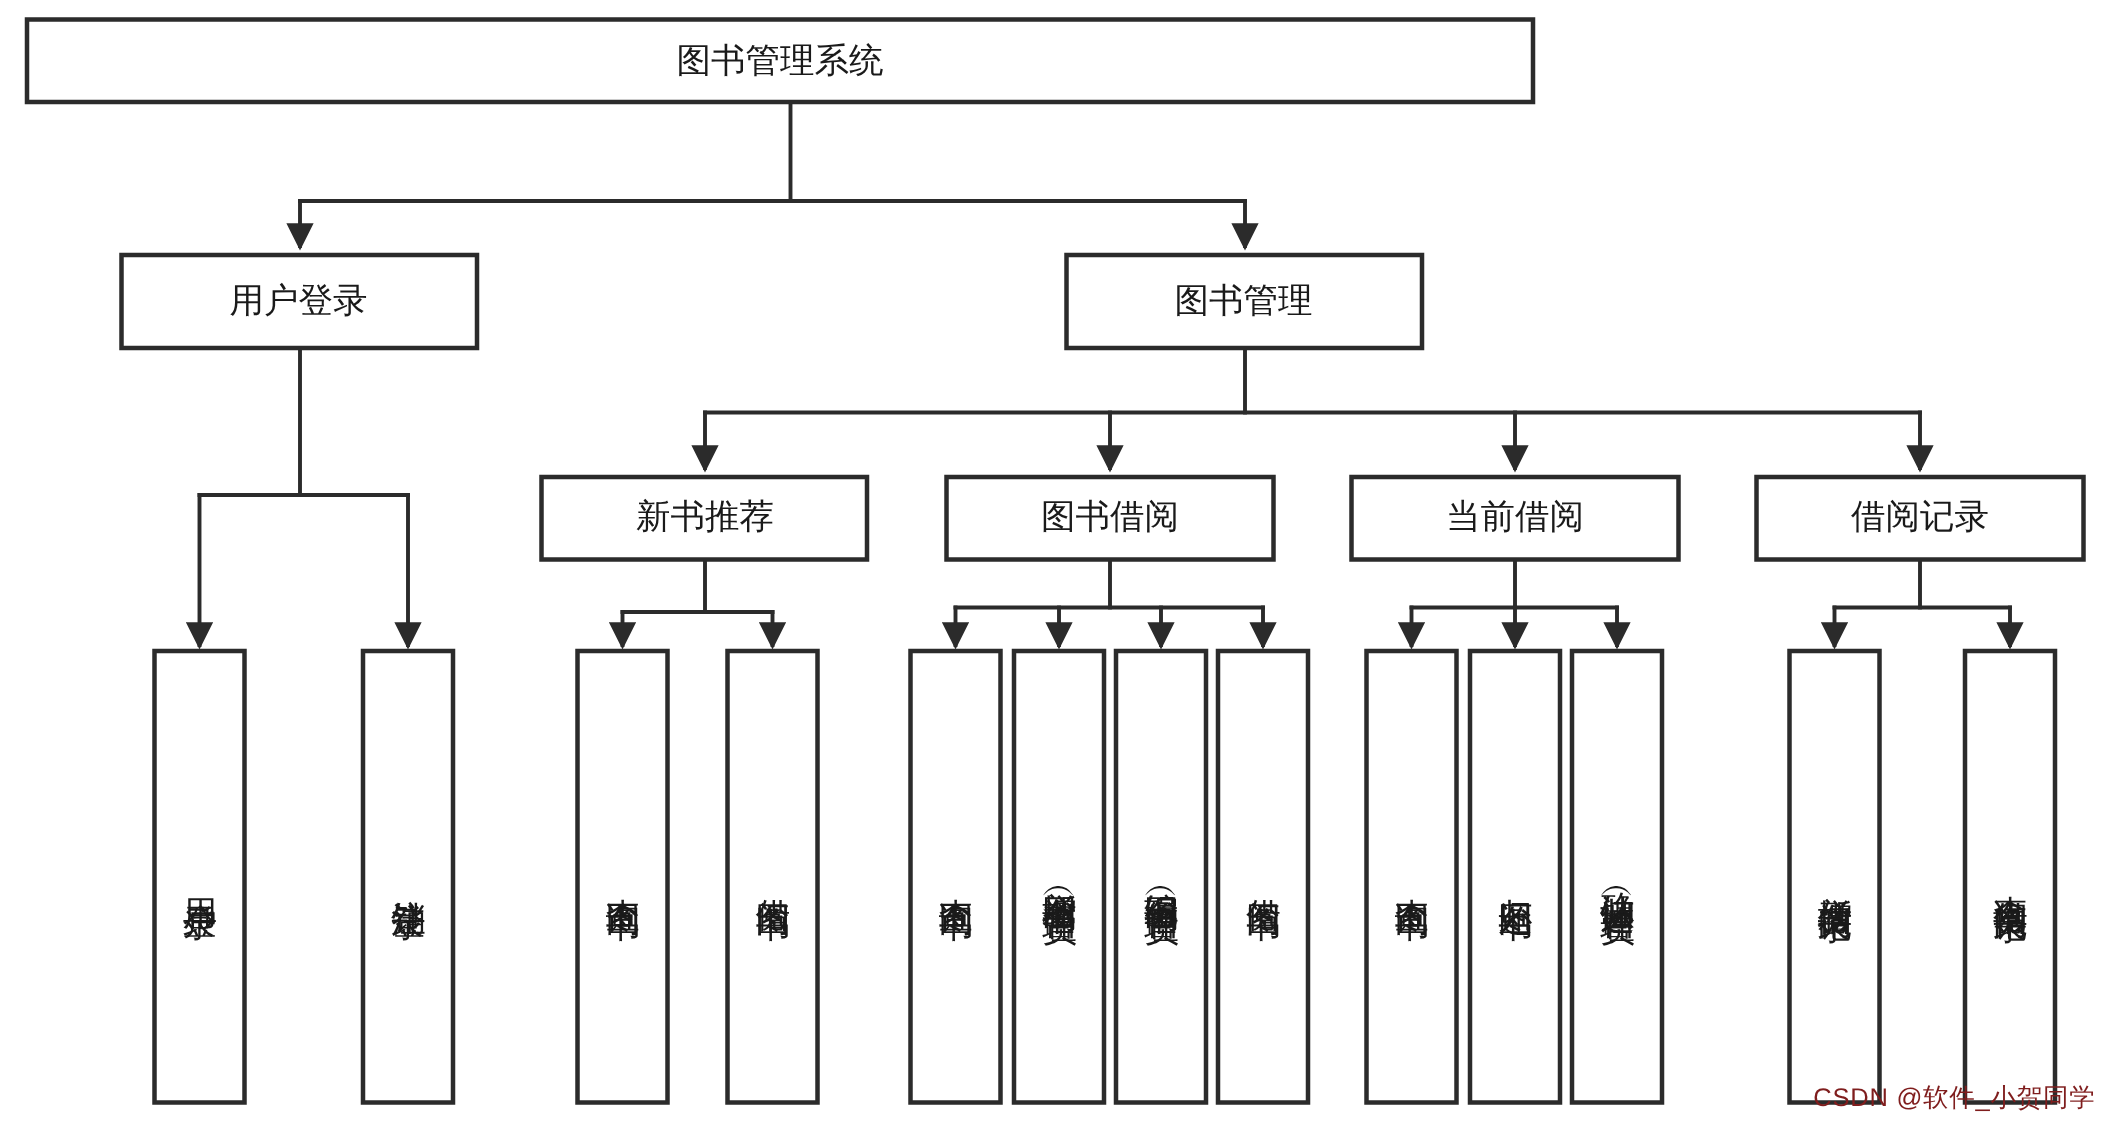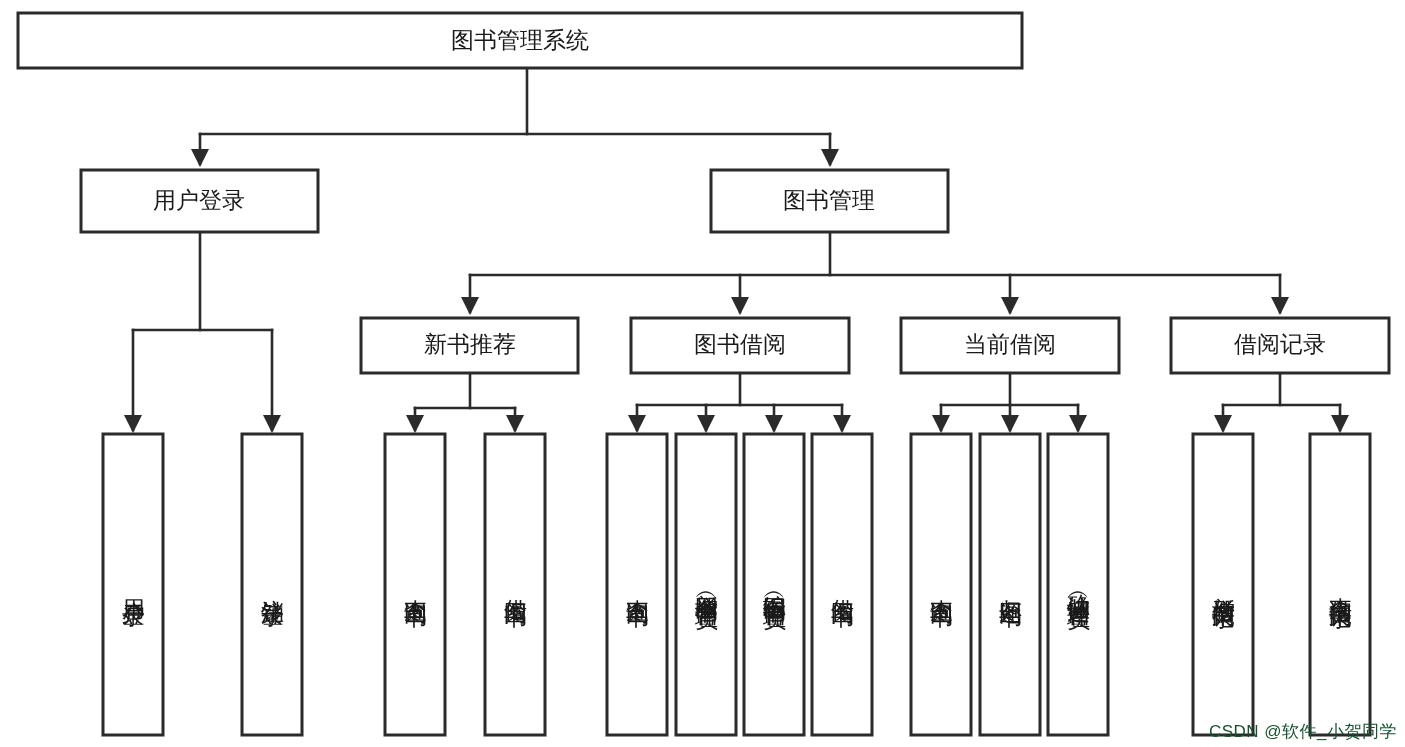--- a/index.html
+++ b/index.html
@@ -18,21 +18,21 @@
     fill:#1a1a1a;
     font-size:23px;
     text-anchor:middle;
     dominant-baseline:middle;
   }
   .watermark{
     position:absolute;
     right:8px;bottom:4px;
     font-family:"Liberation Sans","DejaVu Sans",sans-serif;
     font-size:17px;
-    color:#14532d;
+    color:#7f1d1d;
     letter-spacing:.5px;
     white-space:nowrap;
     pointer-events:none;
   }
 </style>
 </head>
 <body>
 
 <div id="diagram-root">
 

